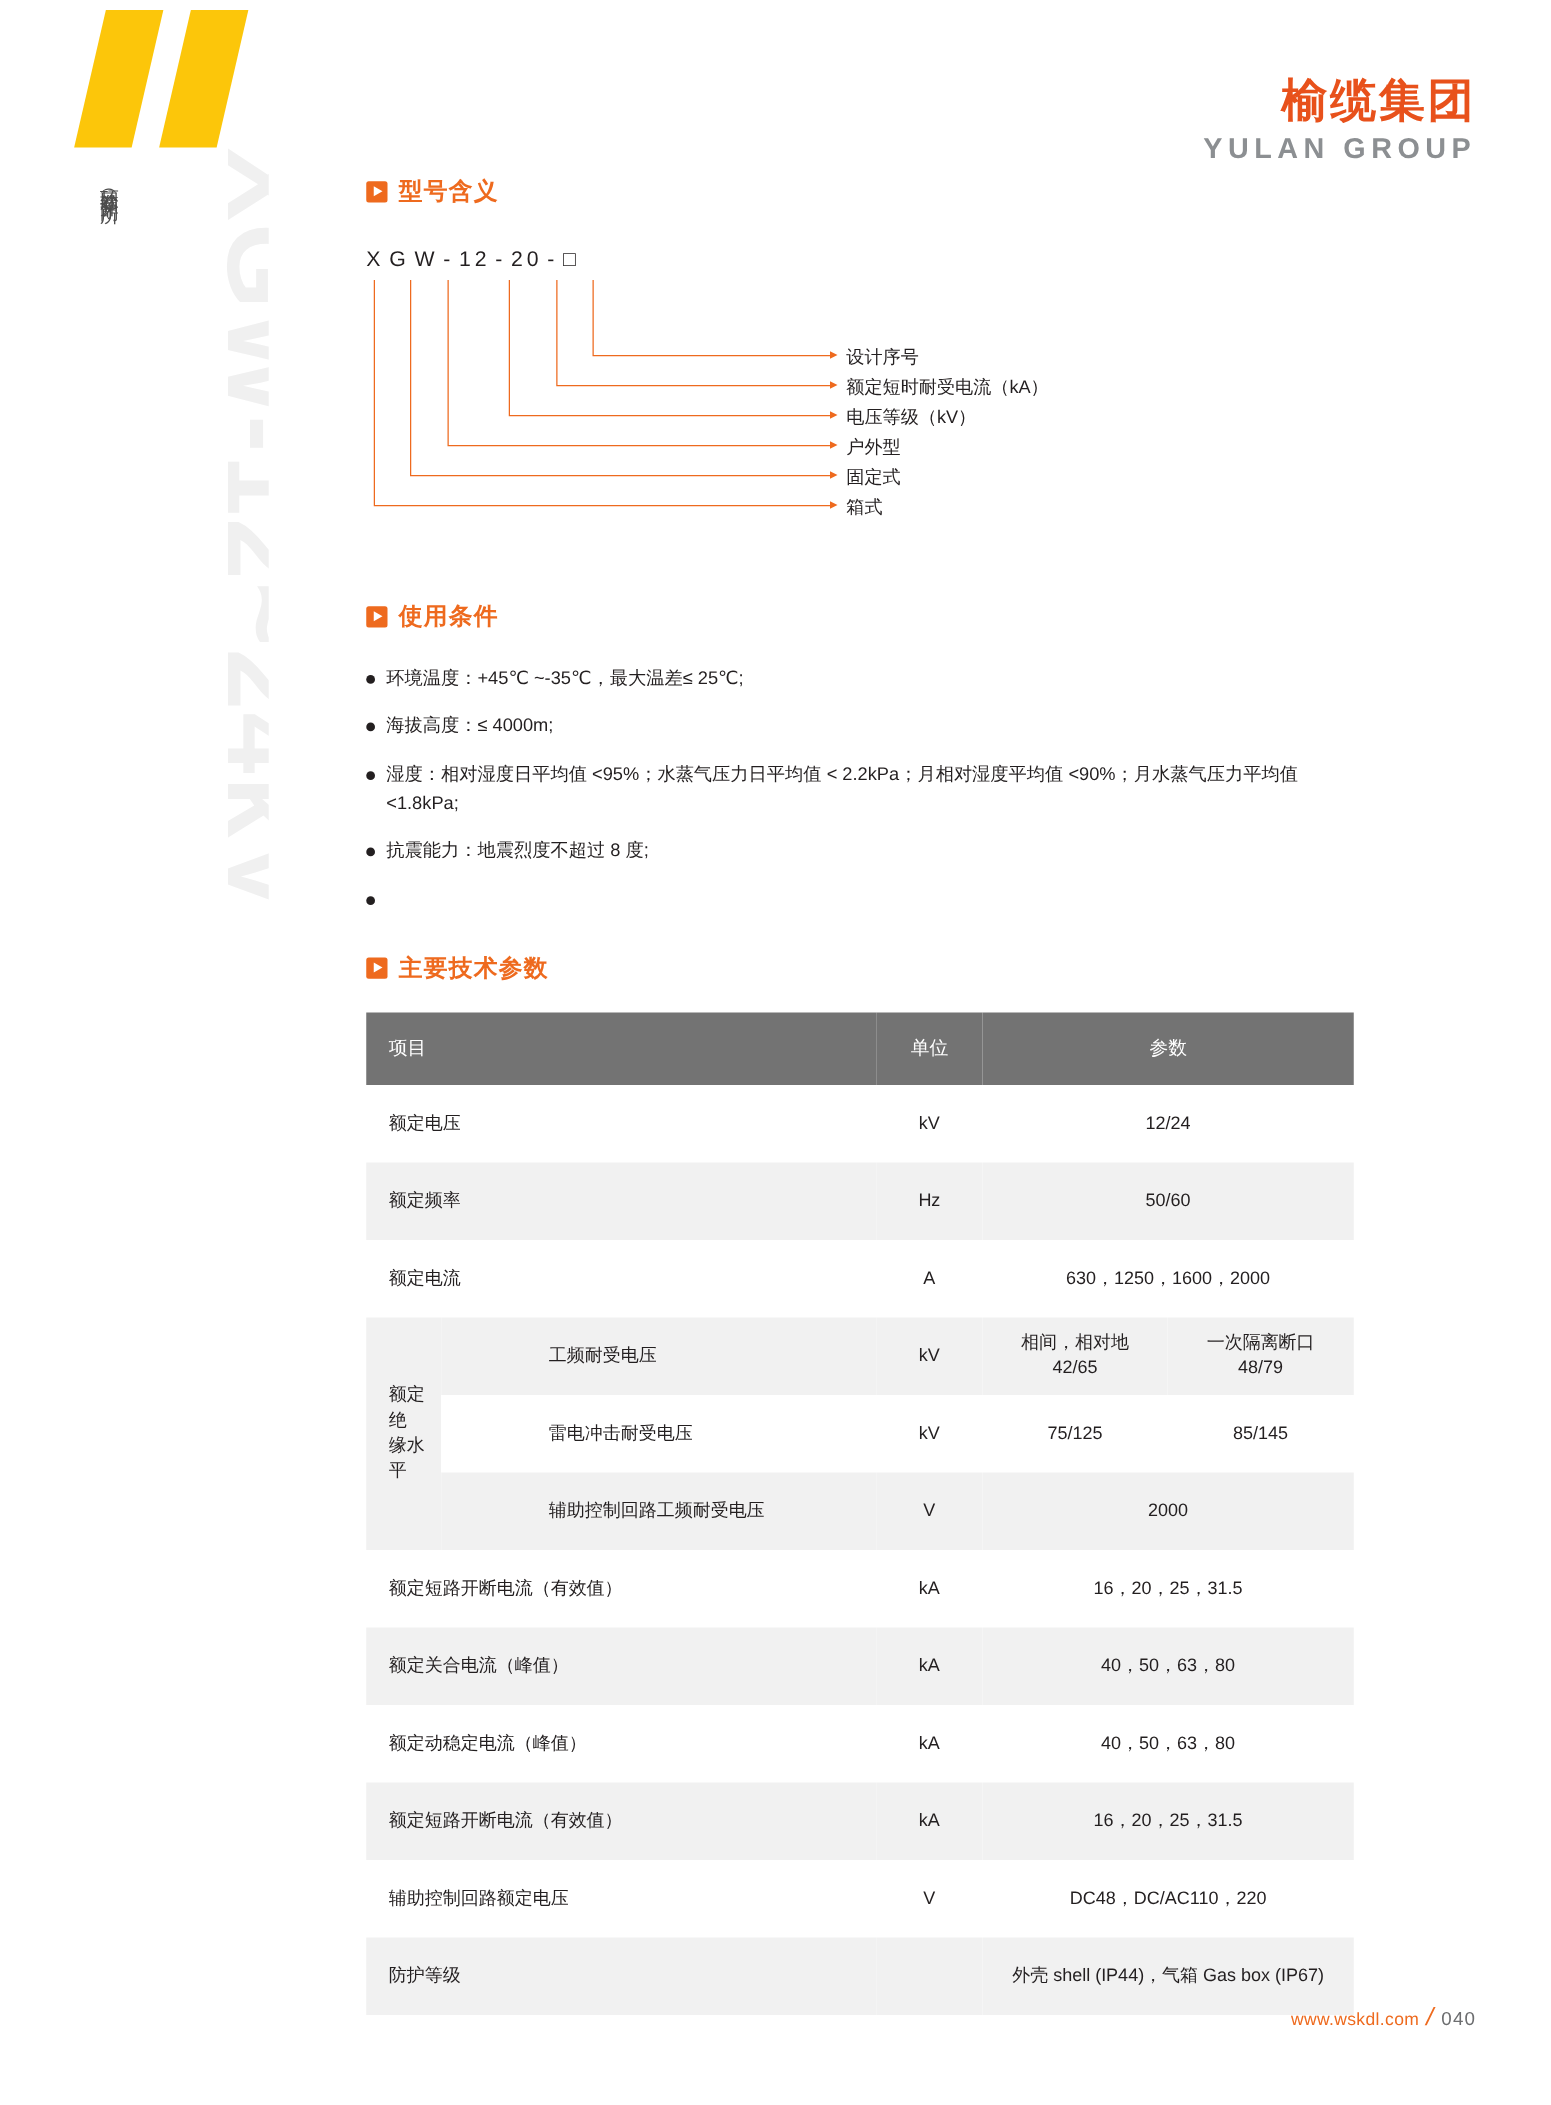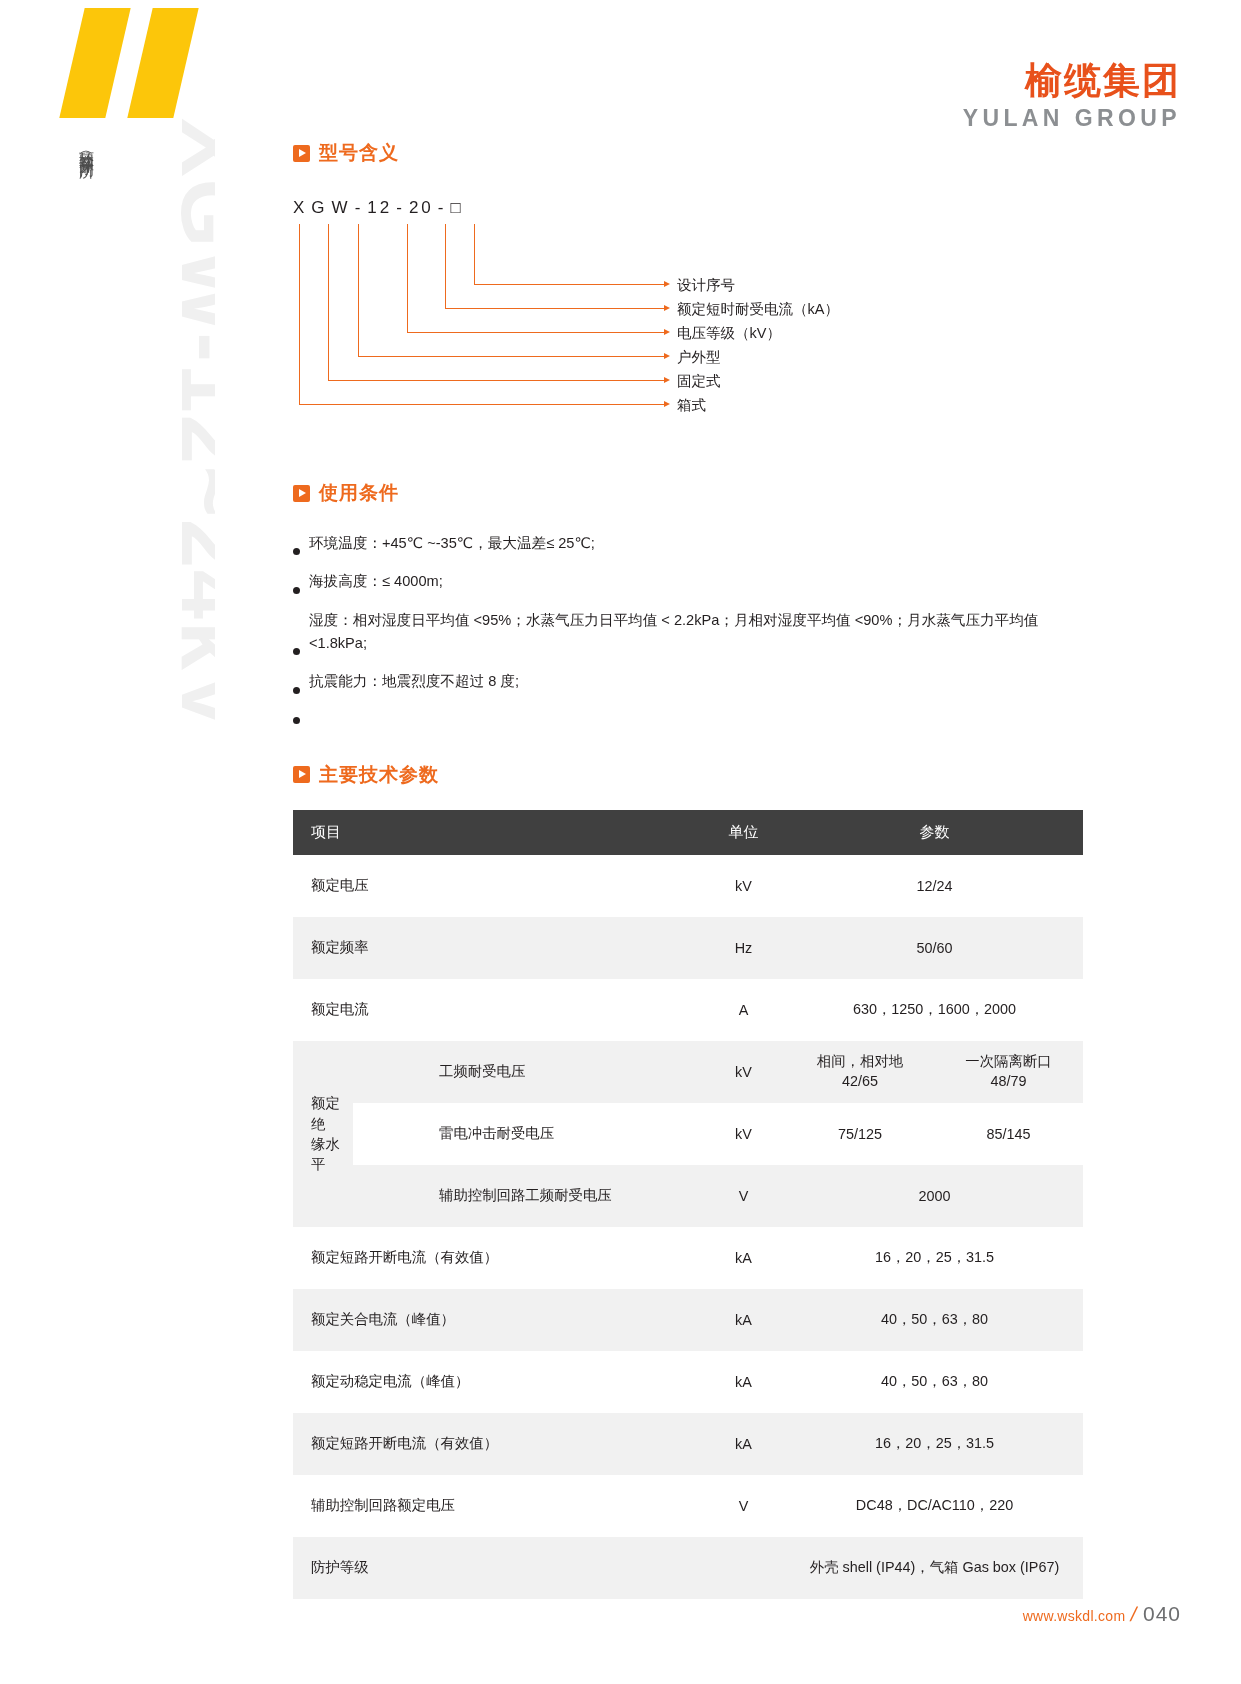--- a/index.html
+++ b/index.html
@@ -111,58 +111,58 @@
   .arrow {
     position:absolute; width:0;height:0;
     border-left:6px solid #ee6a1e;
     border-top:3.5px solid transparent;
     border-bottom:3.5px solid transparent;
   }
 
   
   .cond-list { margin-top: 26px; }
   .cond-item {
-    display: flex; align-items: flex-end; gap: 9px;
+    display: flex; align-items: flex-start; gap: 9px;
     font-size: 14.6px; line-height: 1.6; color: #231f20;
     margin-bottom: 15px;
   }
   .cond-item .dot {
     width: 7px; height: 7px; border-radius: 50%;
     background: #231f20; margin-top: 8px; flex: 0 0 7px;
   }
 
   
   table.spec {
     width: 790px; border-collapse: collapse; margin-top: 22px;
     font-size: 14.4px;
   }
   table.spec th {
-    background: #404040; color: #fff; font-weight: normal;
-    height: 45px; font-size: 15px;
+    background: #737373; color: #fff; font-weight: normal;
+    height: 58px; font-size: 15px;
   }
   table.spec td {
     height: 62px; color: #231f20; border: none;
   }
   table.spec tr.alt td { background: #f1f1f1; }
   table.spec tr.white td { background: #ffffff; }
   .c-item { padding-left: 18px; text-align: left; }
   .c-sub { padding-left: 86px; text-align: left; }
   .c-unit { text-align: center; }
   .c-param { text-align: center; }
   .vgroup { text-align: left; padding-left: 18px; line-height: 1.4; }
   .two-line { line-height: 1.35; }
 
   
   .footer {
     position: absolute; right: 60px; bottom: 58px;
     display: flex; align-items: baseline; gap: 6px;
   }
   .footer .url { font-size: 14px; color: #ee6a1e; letter-spacing: .3px; }
   .footer .slash { color:#ee6a1e; font-size: 20px; transform: skewX(-12deg); }
-  .footer .pg { font-size: 21px; color: #6d6e70; letter-spacing: 1px; }
+  .footer .pg { font-size: 15px; color: #6d6e70; letter-spacing: 1px; }
 </style>
 </head>
 <body>
 
 <div class="left-band">
   <div class="slash-yellow"></div>
   <div class="slash-yellow2"></div>
   <div class="vertical-title">XGW-12~24kV</div>
   <div class="vertical-sub">环网箱（开闭所）</div>
 </div>

